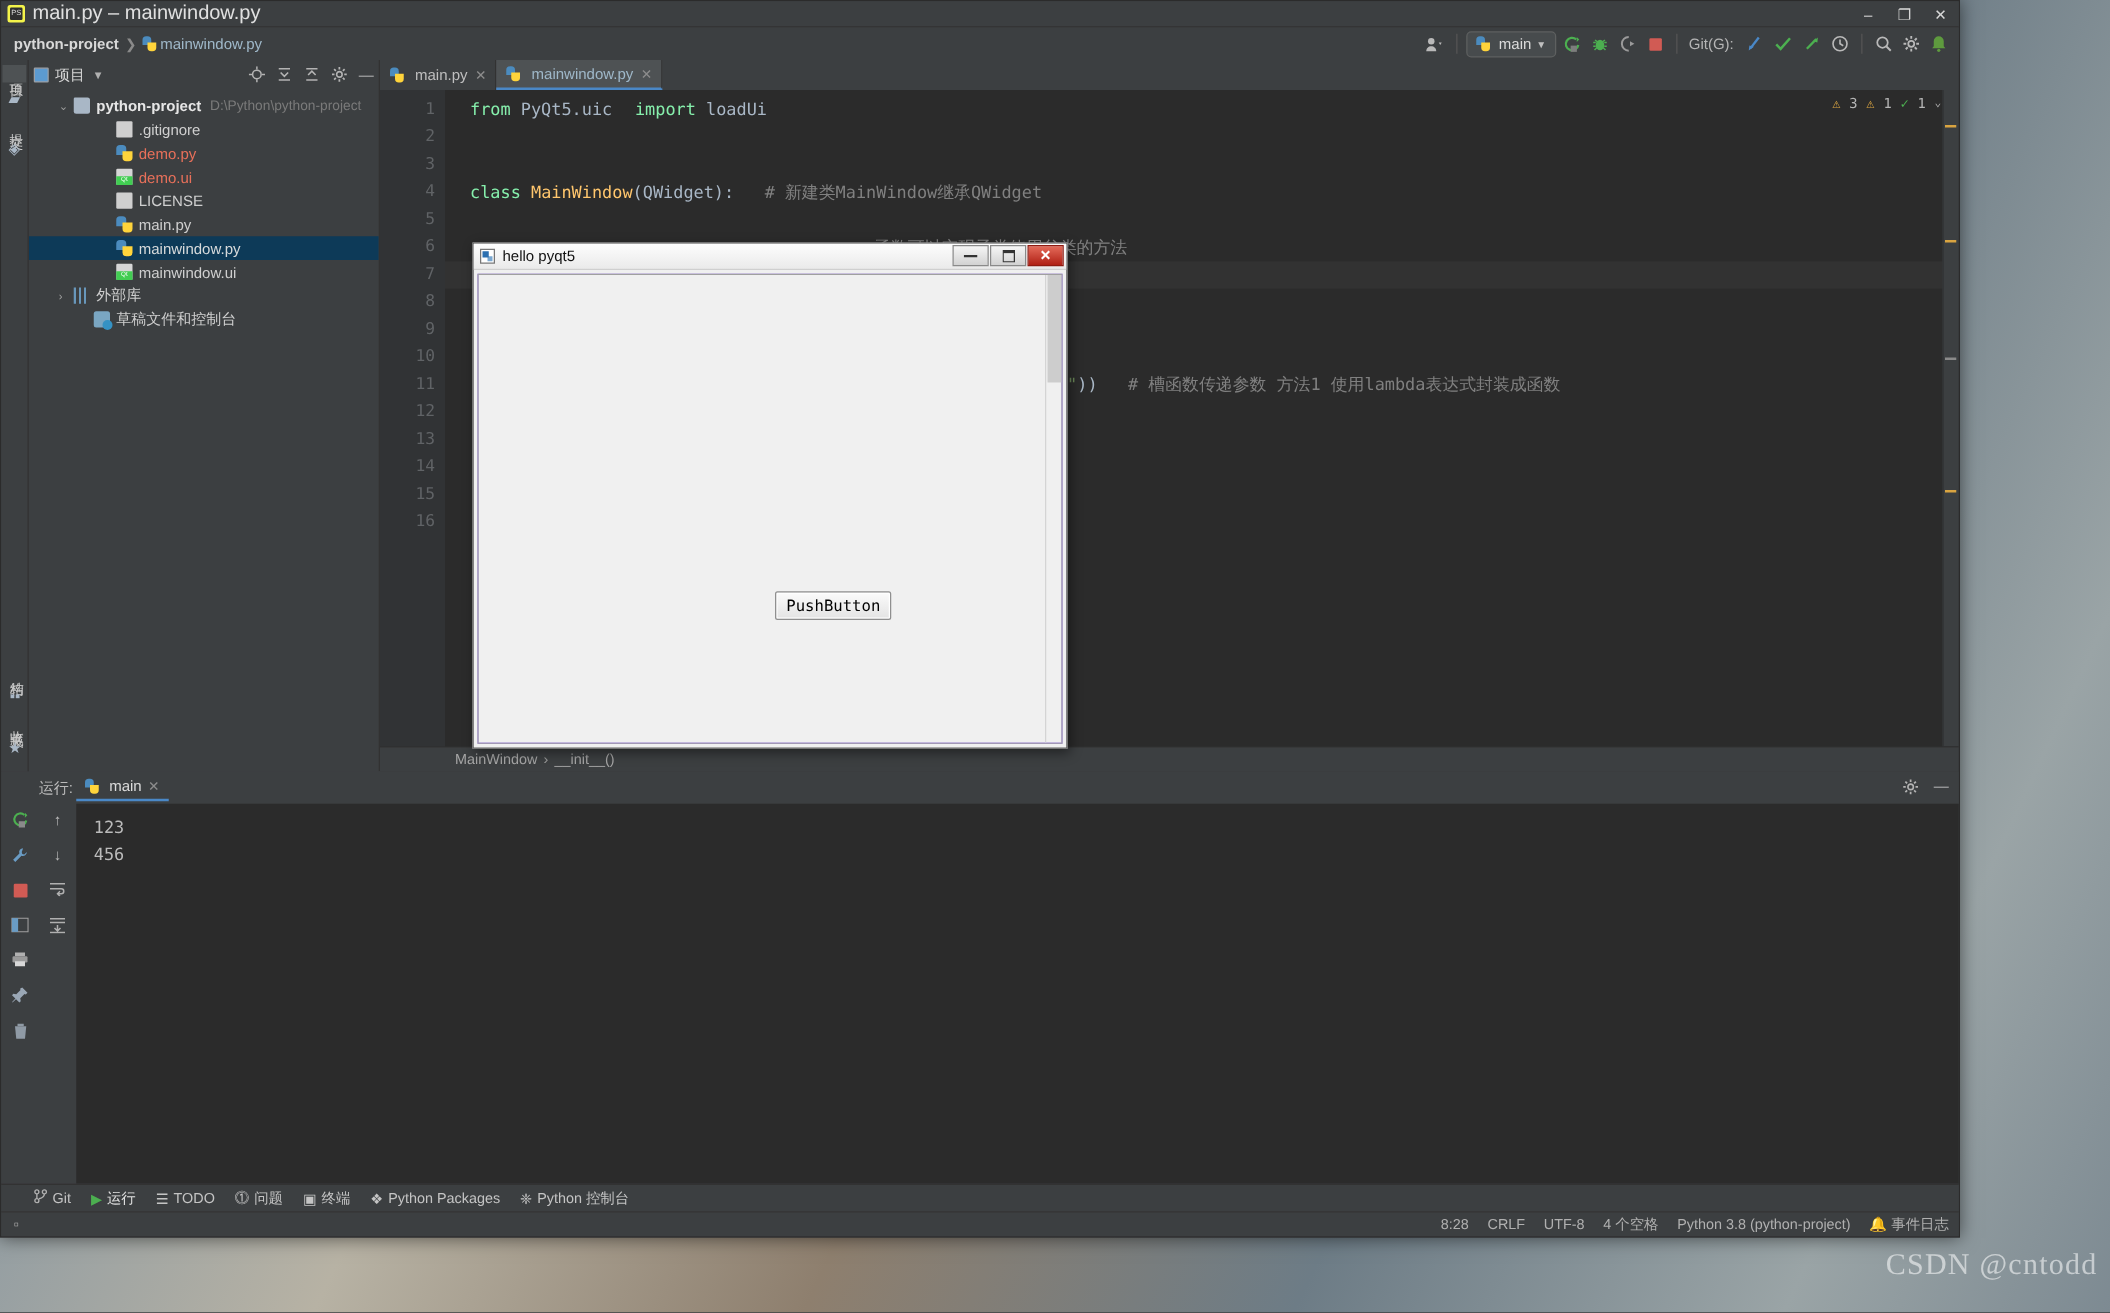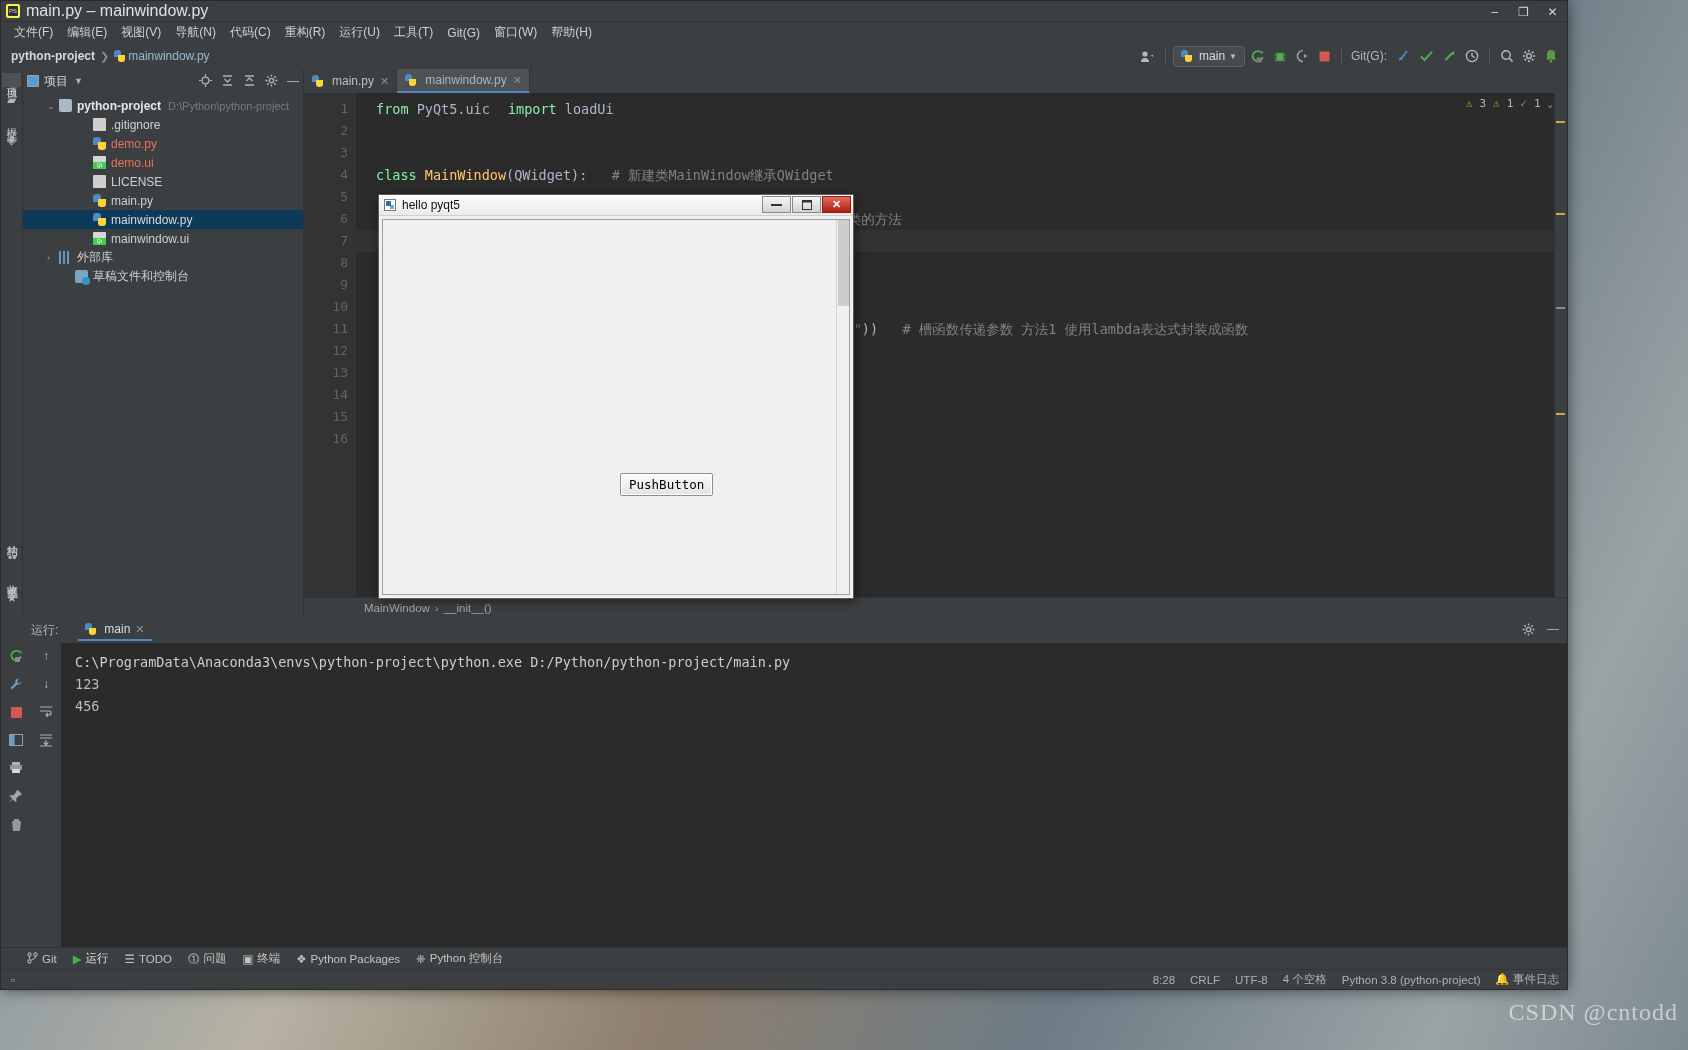--- a/index.html
+++ b/index.html
@@ -177,21 +177,21 @@
     gap:7px; font-size:11px; color:#b5b5b5; z-index:4;
   }
   .crumbs-bottom{
     height:20px; background:#3c3f41; display:flex; align-items:center;
     padding-left:60px; font-size:11.5px; color:#a6a6a6; gap:5px;
     border-top:1px solid #323232;
   }
   
   .run-panel{ height:330px; background:#3c3f41; display:flex; flex-direction:column; flex:none;}
   .run-head{
-    height:26px; display:flex; align-items:center; gap:20px;
+    height:26px; display:flex; align-items:center; gap:3px;
     padding-left:30px; position:relative; font-size:12px;
   }
   .run-tab{
     display:flex;align-items:center;gap:5px; padding:3px 7px;
     border-bottom:2px solid #4a88c7; color:#dcdcdc;
   }
   .run-head-right{position:absolute;right:8px;display:flex;gap:12px;color:#b3b3b3;}
   .run-body{ flex:1; display:flex; min-height:0;}
   .run-gutter{
     width:30px; display:flex;flex-direction:column; align-items:center;
@@ -292,33 +292,20 @@
         </div>
       <div class="tb-btn">
           <span>❐</span>
         </div>
       <div class="tb-btn">
           <span>✕</span>
         </div>
     </div>
   </div>
 
-  <div class="menubar">
-    <div class="menu-item">文件(F)</div>
-    <div class="menu-item">编辑(E)</div>
-    <div class="menu-item">视图(V)</div>
-    <div class="menu-item">导航(N)</div>
-    <div class="menu-item">代码(C)</div>
-    <div class="menu-item">重构(R)</div>
-    <div class="menu-item">运行(U)</div>
-    <div class="menu-item">工具(T)</div>
-    <div class="menu-item">Git(G)</div>
-    <div class="menu-item">窗口(W)</div>
-    <div class="menu-item">帮助(H)</div>
-  </div>
 
   <div class="navbar">
     <span class="crumb-root">python-project</span>
     <span class="crumb-sep">❯</span>
     <span class="py-ico"></span>
     <span class="crumb-file">mainwindow.py</span>
 
     <div class="nav-right">
       <div class="tbtn">
         <svg width="15" height="13" viewBox="0 0 15 13">
@@ -653,21 +640,20 @@
               <path d="M1 2h12M1 6h9a2 2 0 0 1 0 4H7M9 8l-2 2 2 2" stroke="#b0b0b0" stroke-width="1.2" fill="none"></path>
             </svg>
         </span>
         <span>
           <svg width="14" height="13" viewBox="0 0 14 13">
               <path d="M1 1h12M1 4h12M7 6v4M4.6 8.4L7 10.8l2.4-2.4M1 12h12" stroke="#b0b0b0" stroke-width="1.2" fill="none"></path>
             </svg>
         </span>
       </div>
       <div class="run-console">
-        <div class="cmd">C:\ProgramData\Anaconda3\envs\python-project\python.exe D:/Python/python-project/main.py</div>
         <div>123</div>
         <div>456</div>
       </div>
     </div>
   </div>
 
   <div class="bottombar">
     <span class="bb-item">
       <span>
         <svg width="11" height="12" viewBox="0 0 11 12">

